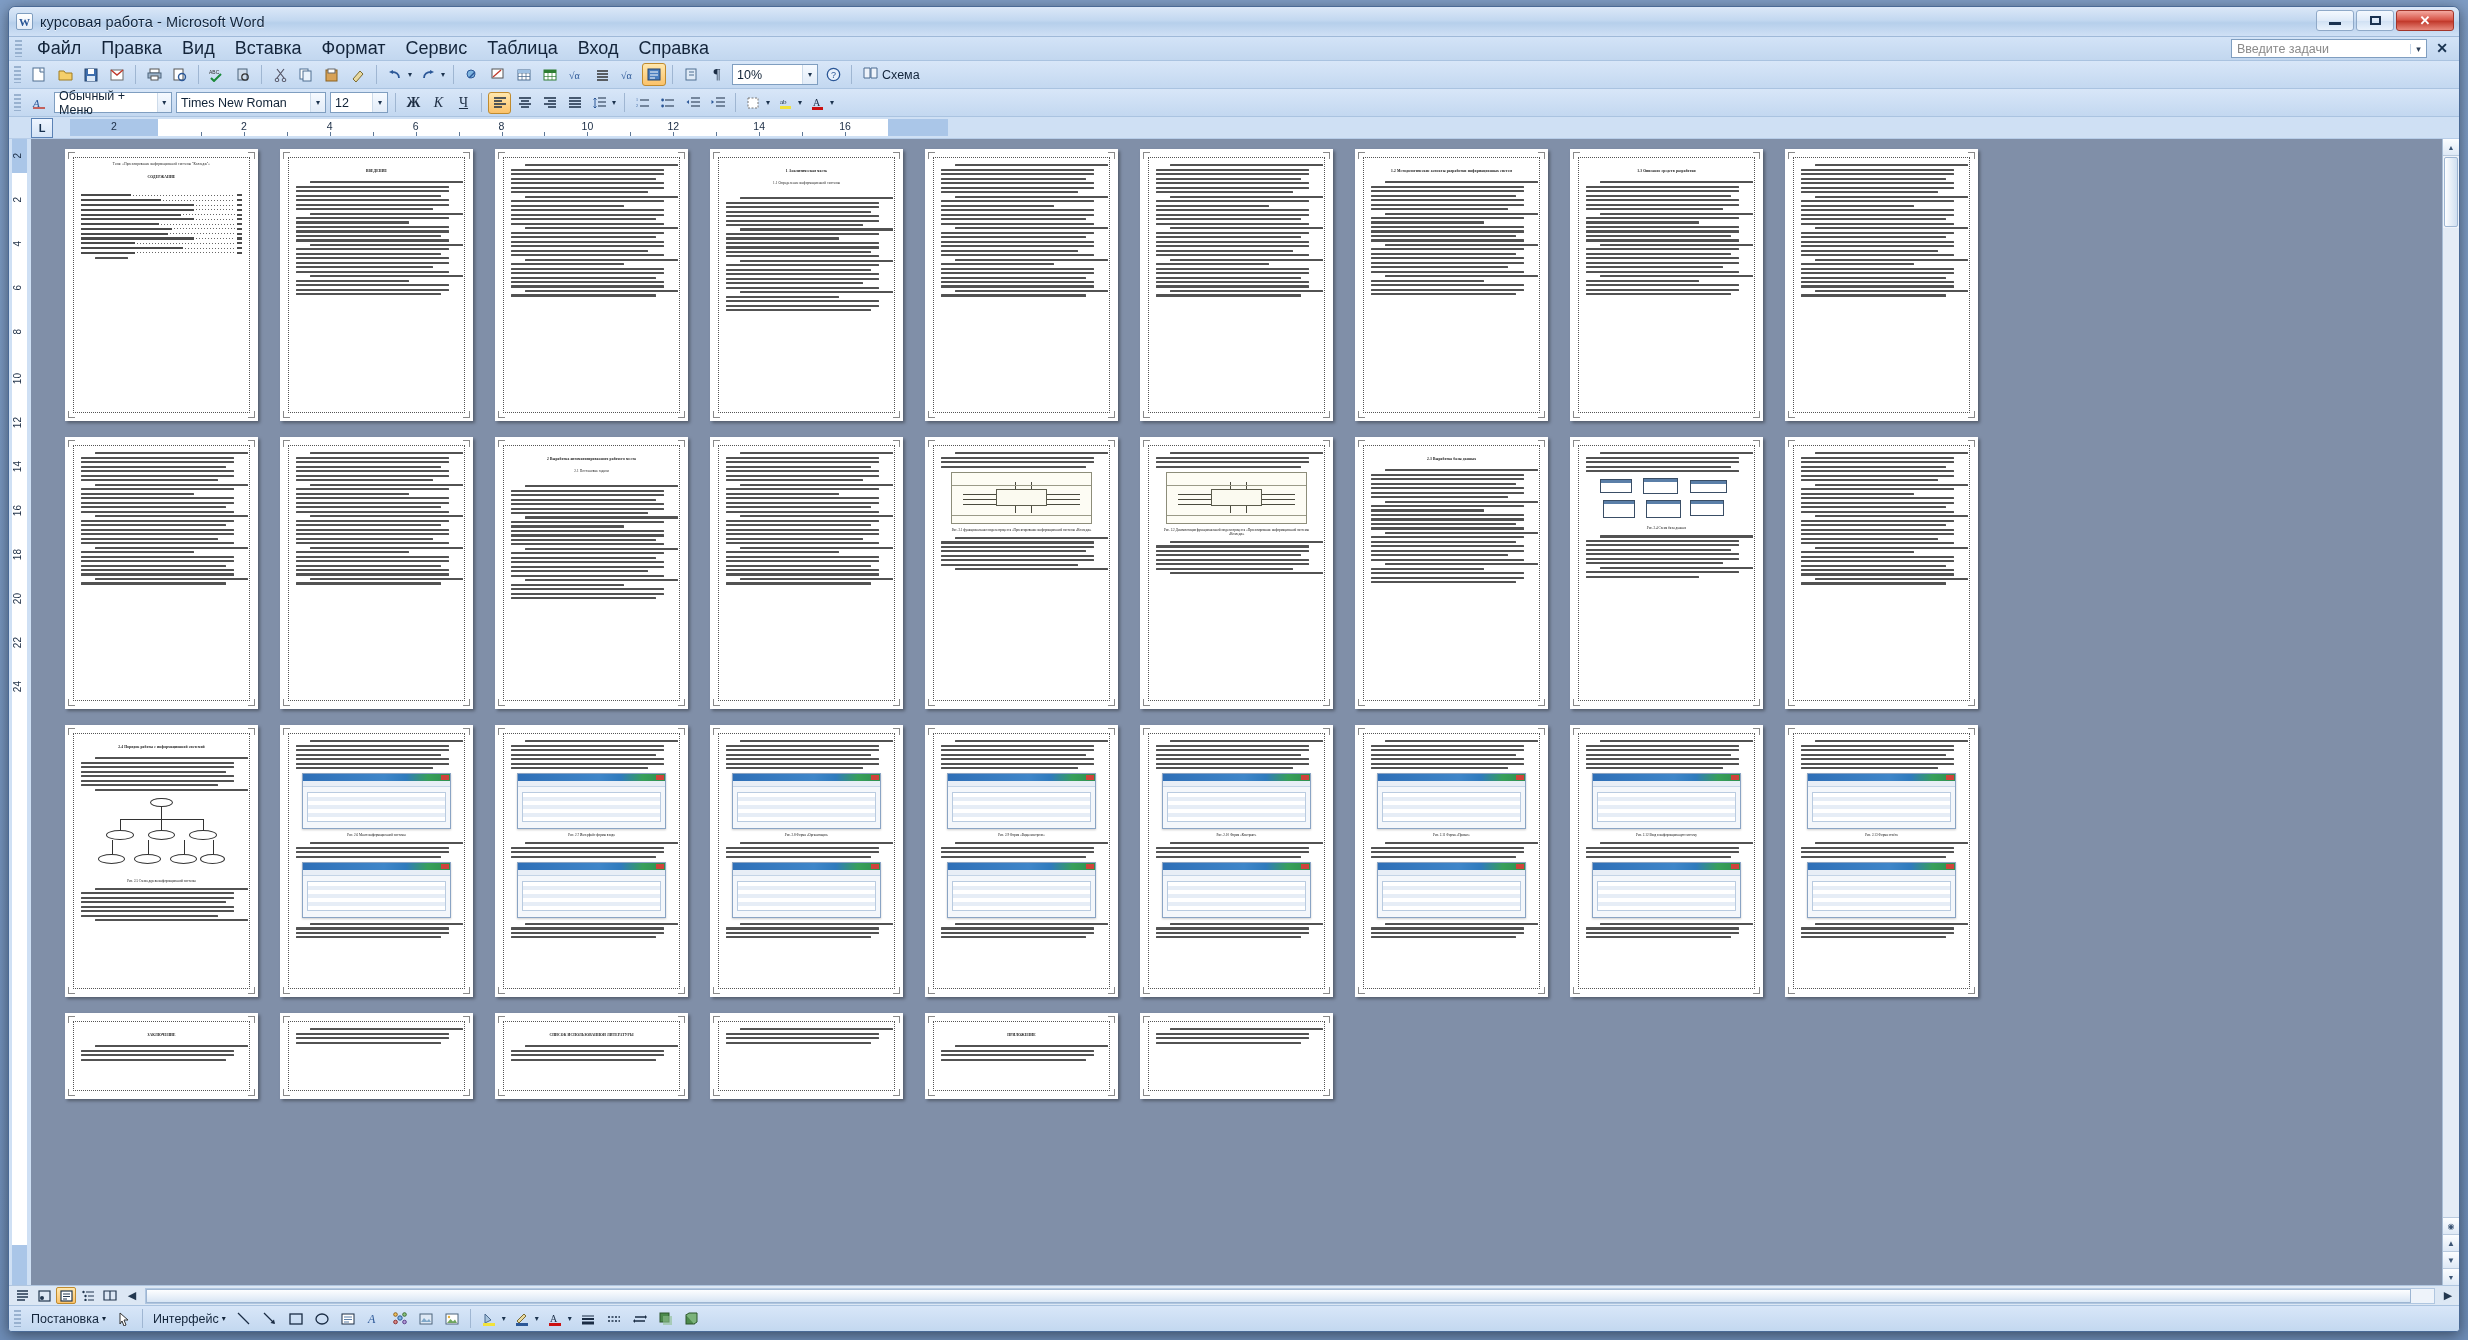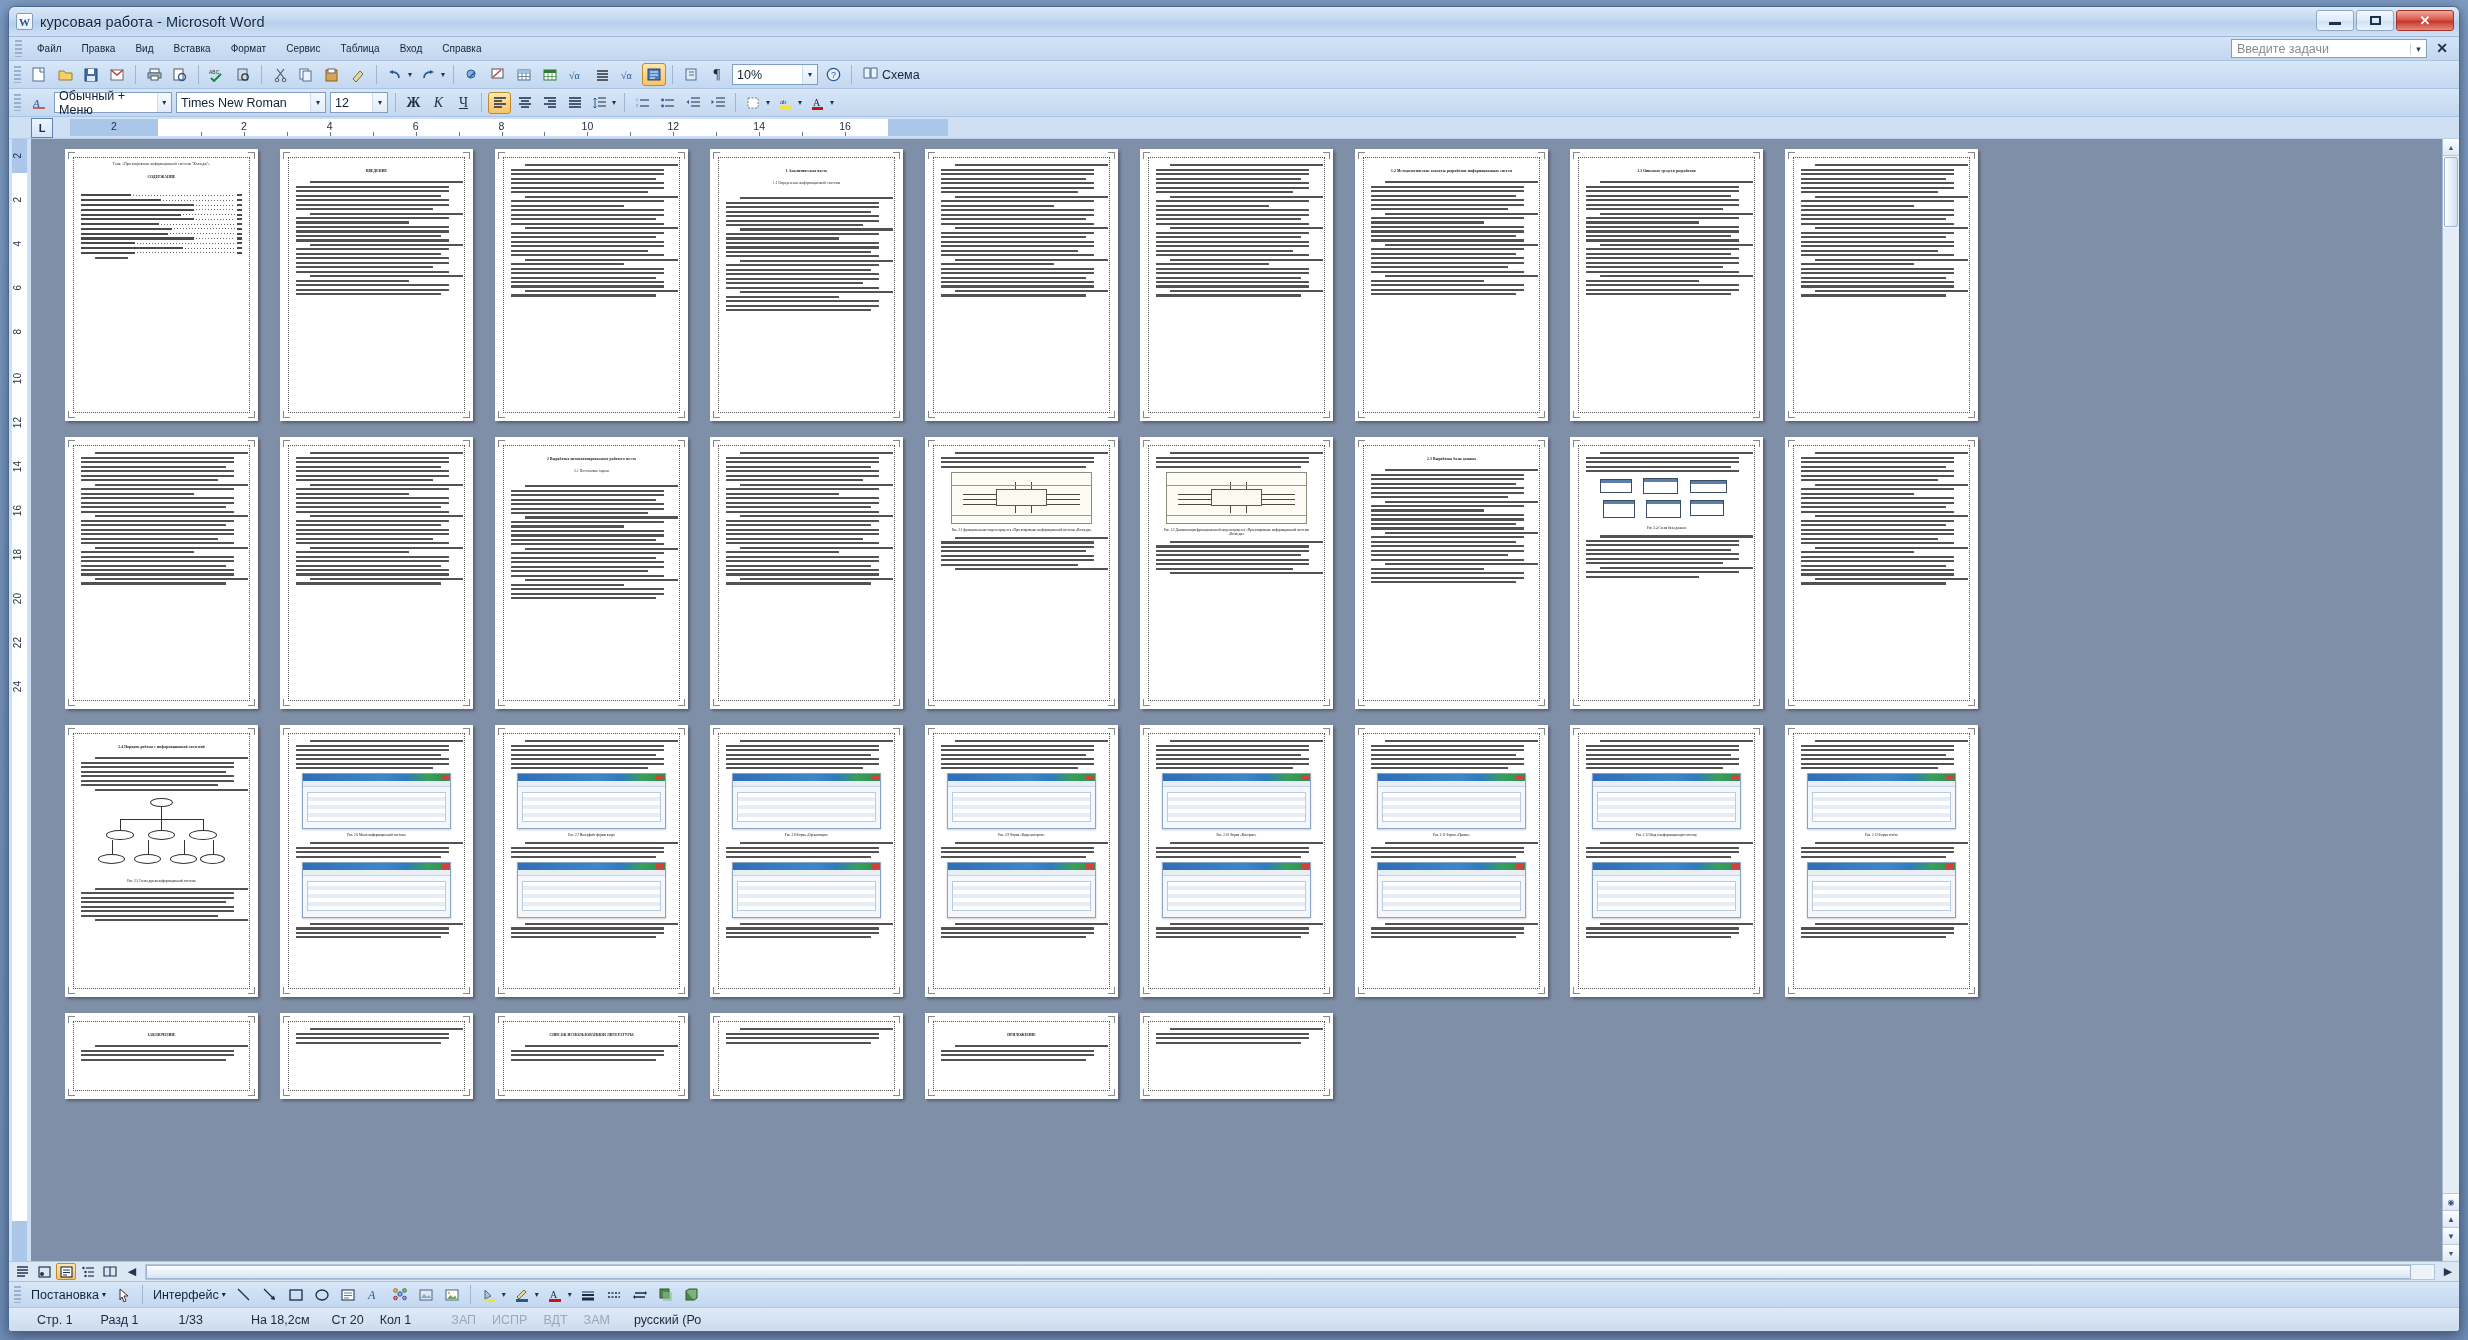--- a/index.html
+++ b/index.html
@@ -70,21 +70,21 @@
     height: 24px; flex: 0 0 24px;
     background: linear-gradient(180deg,#d3e3f7 0%, #c2d7ef 100%);
     border-bottom: 1px solid #aac3e0;
     display: flex; align-items: center;
     padding-left: 4px; position: relative;
   }
   .grip { width: 7px; height: 17px; margin: 0 5px 0 2px;
     background: repeating-linear-gradient(180deg,#8fa9c8 0 2px, transparent 2px 4px);
     opacity: .85; }
   .menubar .mi {
-    font-size: 10px; color: #13243a; padding: 2px 10px;
+    font-size: 18px; color: #13243a; padding: 2px 10px;
     white-space: nowrap;
     text-align: right;
   }
   .qbox {
     position: absolute; right: 32px; top: 2px;
     width: 196px; height: 19px;
     background: #fff; border: 1px solid #7f9ec0;
     display: flex; align-items: center; padding-left: 5px;
     font-size: 12.5px; color: #8a8a8a;
   }
@@ -1967,28 +1967,15 @@
           </svg>
         </div>
     <div class="tbtn">
       <svg width="14" height="13" viewBox="0 0 14 13">
             <rect x="1" y="3" width="8" height="9" fill="#4c8a4c" stroke="#2d562d"></rect>
             <path d="M1 3l3-2h8v9l-3 2" fill="#7bb37b" stroke="#2d562d"></path>
           </svg>
         </div>
   </div>
 
-  <div class="statusbar">
-    <div class="st">Стр. 1</div>
-    <div class="st">Разд 1</div>
-    <div class="st" style="padding-left:26px">1/33</div>
-    <div class="st" style="padding-left:34px">На 18,2см</div>
-    <div class="st" style="padding:0 8px">Ст 20</div>
-    <div class="st" style="padding:0 8px">Кол 1</div>
-    <div class="st dim" style="margin-left:24px">ЗАП</div>
-    <div class="st dim">ИСПР</div>
-    <div class="st dim">ВДТ</div>
-    <div class="st dim">ЗАМ</div>
-    <div class="st lang">русский (Ро</div>
-  </div>
 
 </div>
 </div>
 
 </body></html>

